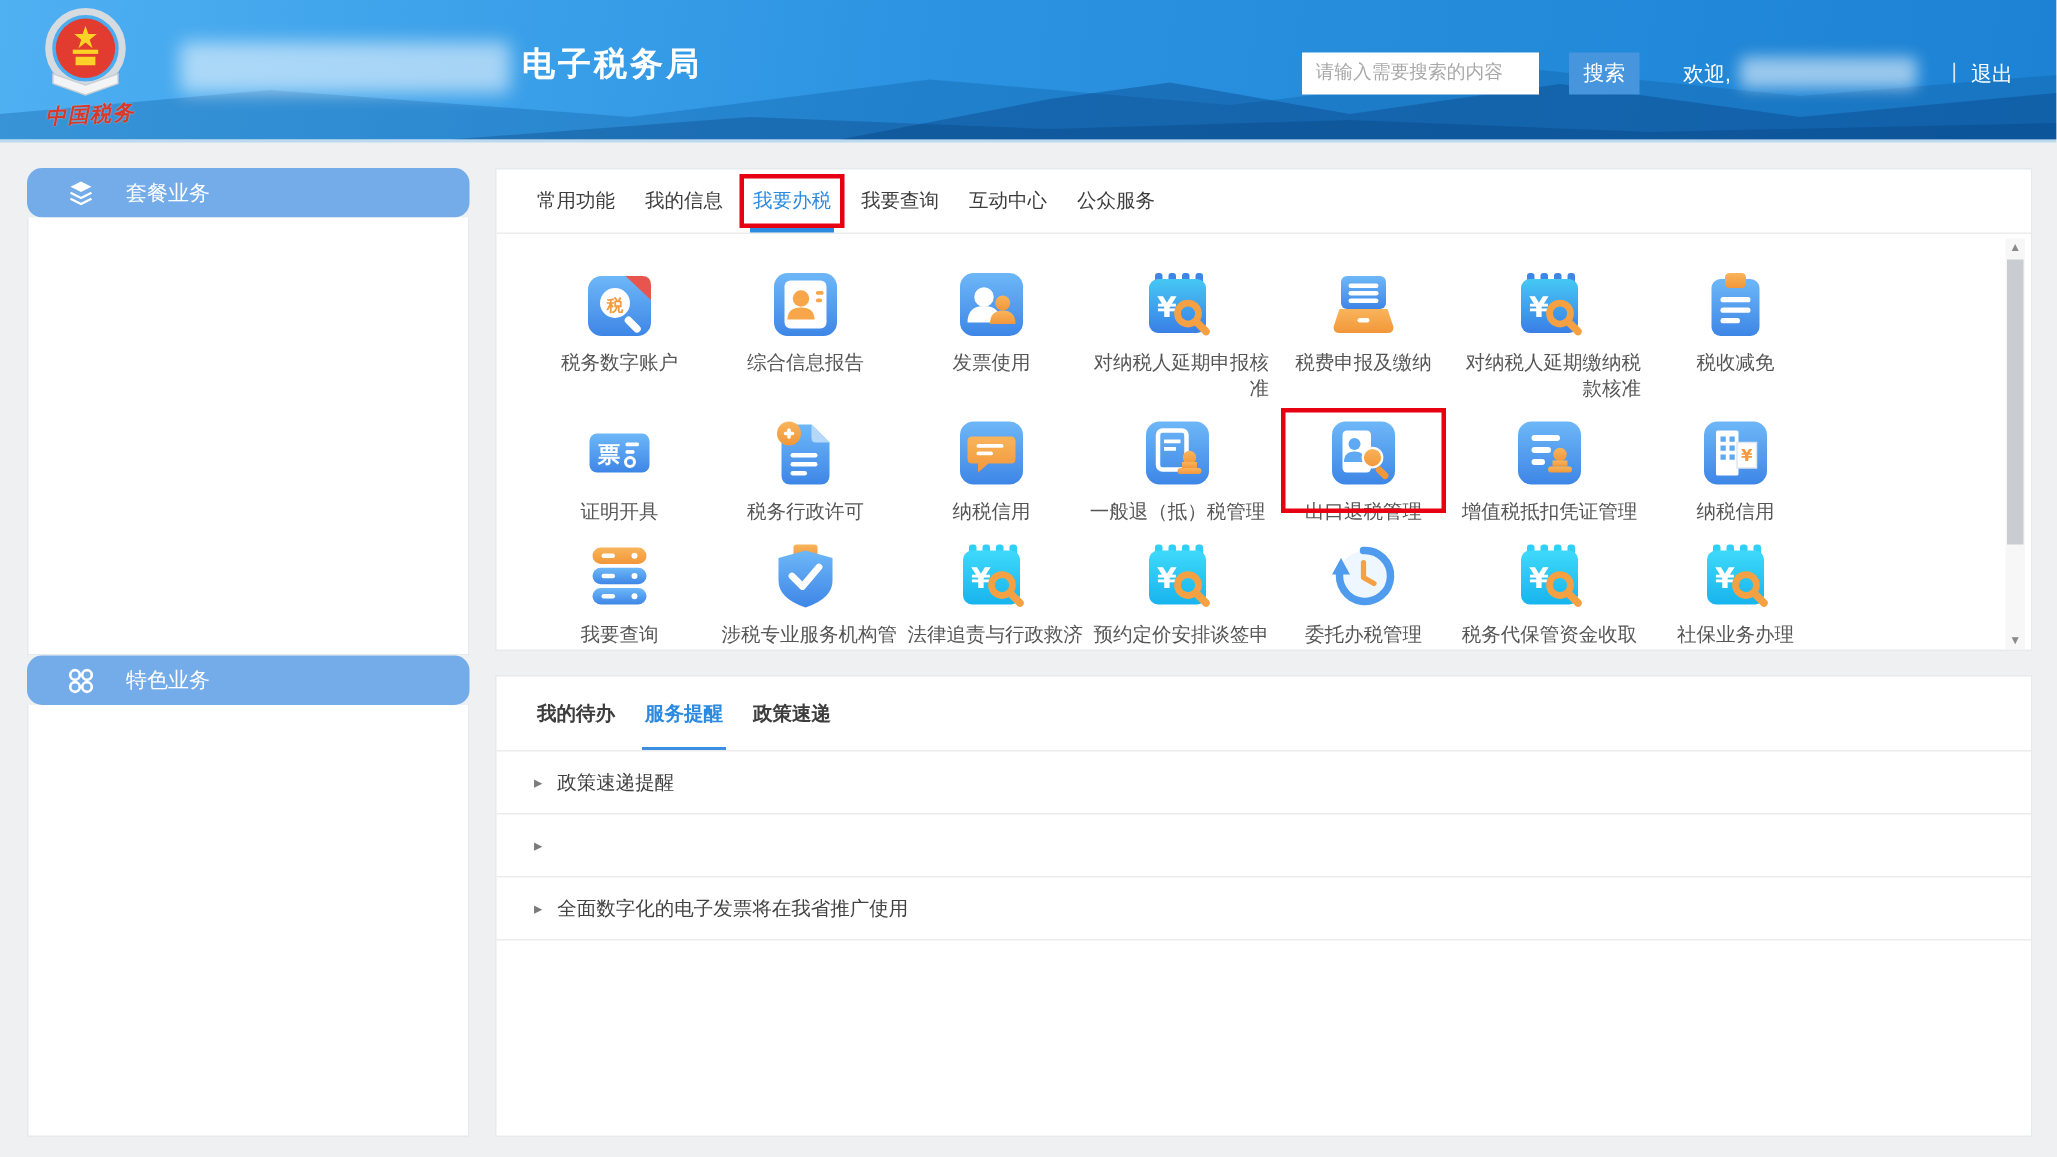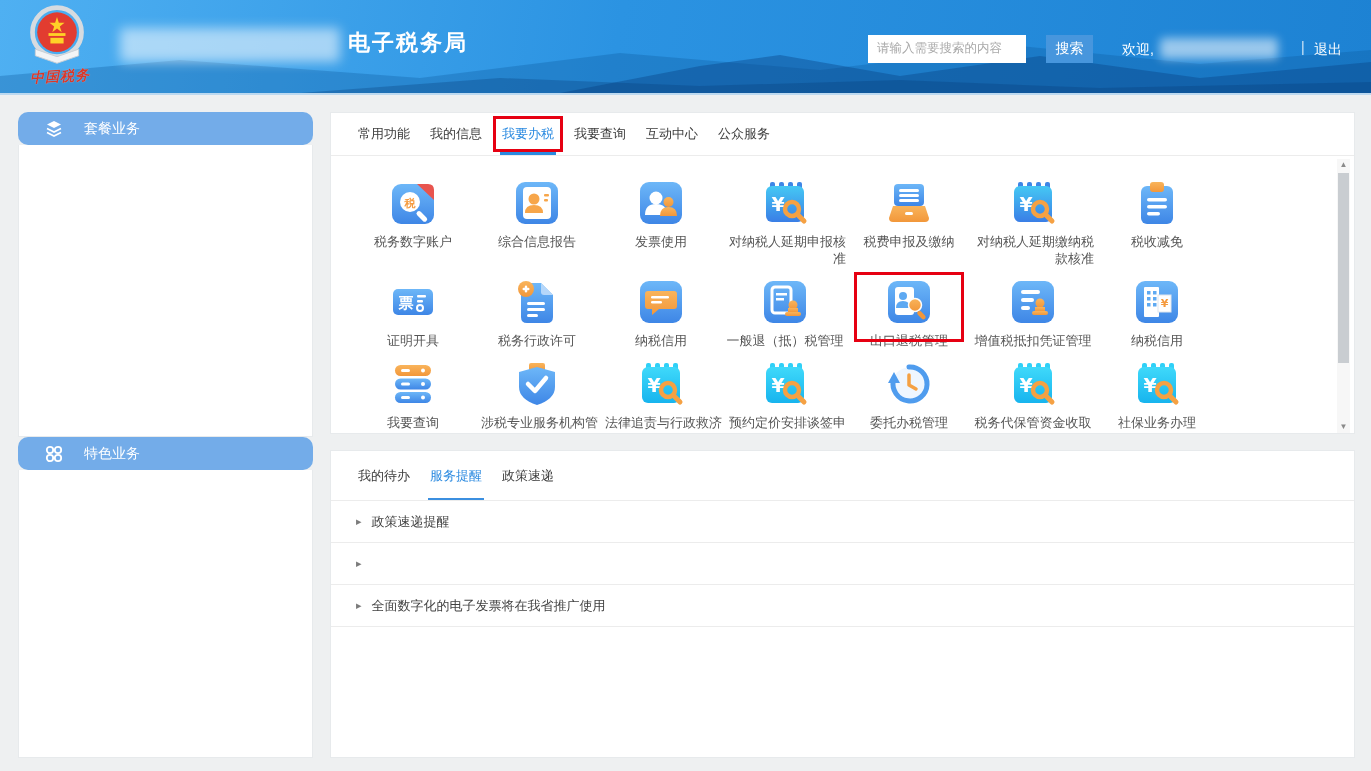--- a/index.html
+++ b/index.html
@@ -40,21 +40,21 @@
   
   .panel { position:absolute; background:#fff; border:1px solid #e7eaec; }
   .fn-panel { left:330px; top:112px; width:1025px; height:322px; overflow:hidden; }
   .nt-panel { left:330px; top:450px; width:1025px; height:308px; }
 
   .tabbar { height:43px; border-bottom:1px solid #ececec; display:flex; align-items:stretch;
     padding-left:25px; }
   .tab { position:relative; display:flex; align-items:center; padding:0 2px; margin-right:16px;
     font-size:13px; color:#3d3d3d; cursor:pointer; white-space:nowrap; }
   .tab.active { color:#2b8ae0; box-shadow:inset 0 -3px 0 #2b8ae0;text-align:right; }
-  .nt-tabbar { height:50px; }
+  .nt-tabbar { height:50px;font-weight:bold; }
   .nt-tabbar .tab.active { box-shadow:inset 0 -2px 0 #3b8fe0; }
 
   .hl-box { position:absolute; border:3px solid #e60012; pointer-events:none; }
   .tab > .hl-box { left:-7px; right:-7px; top:3px; bottom:3px; }
 
   
   .app-grid { display:grid; grid-template-columns:repeat(7,124px); padding:23px 0 0 20px;
     align-items:start; }
   .app-item { position:relative; display:flex; flex-direction:column; align-items:center;
     cursor:pointer; padding-bottom:11px; }

